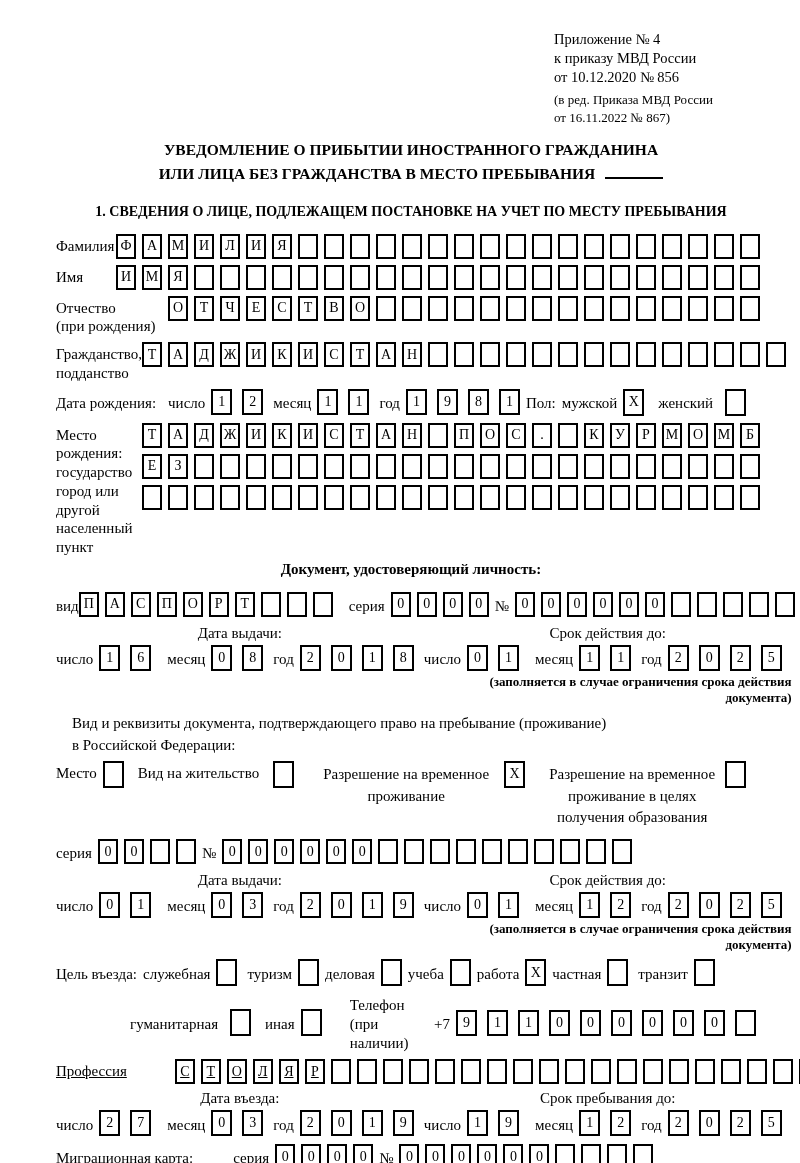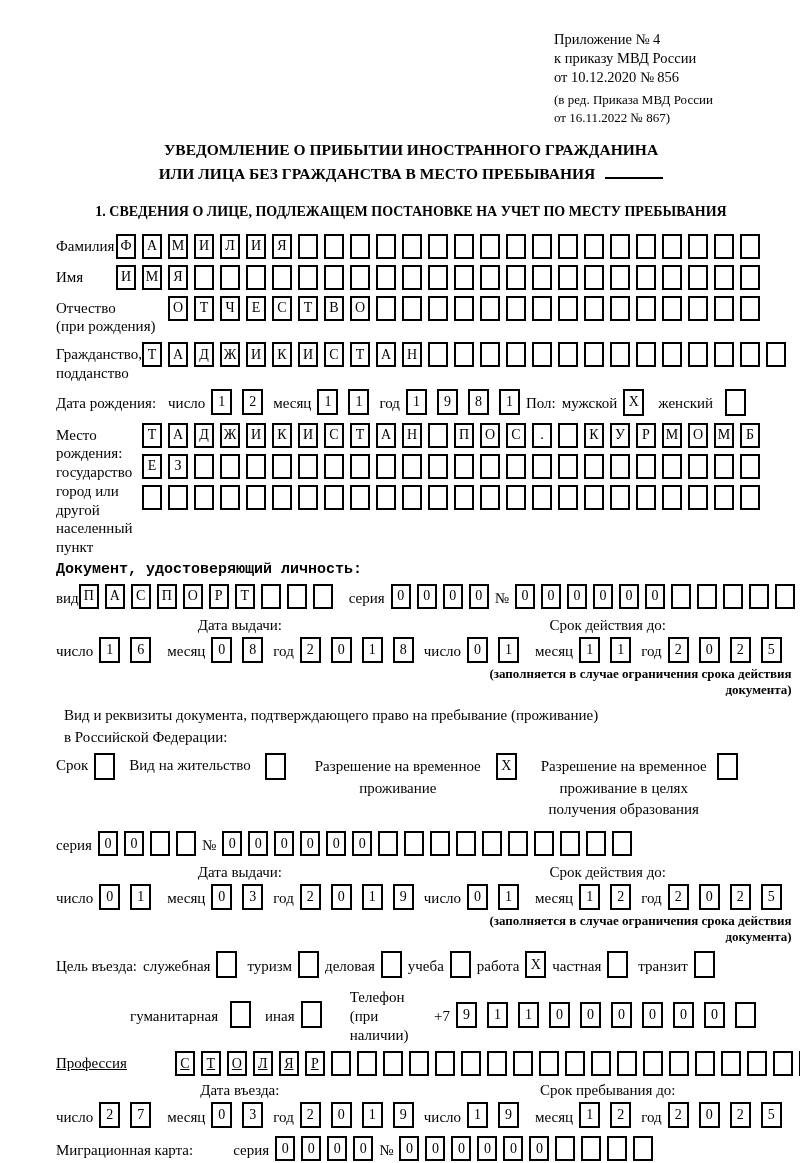--- a/index.html
+++ b/index.html
@@ -44,29 +44,29 @@
   .w-place { width: 106px; }
   .w-kind  { width: 56px; }
   .w-prof  { width: 72px; }
 
   .g6  { margin-left: 6px; }
   .g10 { margin-left: 10px; }
   .g14 { margin-left: 14px; }
   .g20 { margin-left: 20px; }
   .mr6 { margin-right: 6px; }
 
-  .doc-head { font-weight: bold; margin: 8px 0 6px 0; font-family: Liberation Mono, monospace; }
+  .doc-head { text-align: center; font-weight: bold; margin: 8px 0 14px 0; }
 
   .twocol { display: flex; margin-bottom: 4px; }
   .tc-left { width: 375px; }
   .tc-right { flex: 1; }
   .col-head { text-align: center; margin-bottom: 3px; }
   .note { font-size: 13px; text-align: right; margin-top: 3px; font-weight: bold; }
 
-  .intro { margin: 6px 0 4px 8px; line-height: 1.5; }
+  .intro { margin: 6px 0 4px 16px; line-height: 1.5; }
   .opts { align-items: flex-start; margin-bottom: 10px; }
   .opt-center { text-align: center; line-height: 1.45; }
   .w-rvp  { width: 196px; }
   .w-rvpe { width: 186px; }
 
   .purpose { align-items: center; margin-bottom: 7px; }
 </style>
 </head>
 <body>
 
@@ -423,21 +423,21 @@
       <div class="note">(заполняется в случае ограничения срока действия документа)</div>
     </div>
   </div>
 
   <div class="intro">
     <div>Вид и реквизиты документа, подтверждающего право на пребывание (проживание)</div>
     <div>в Российской Федерации:</div>
   </div>
 
   <div class="row opts">
-    <span class="lbl mr6">Срок</span>
+    <span class="lbl mr6">Место</span>
     <span class="cells box">
         <span class="cell"></span>
       </span>
     <span class="lbl g14" style="margin-right:14px;">Вид на жительство</span>
     <span class="cells box">
         <span class="cell"></span>
       </span>
     <span class="lbl g14 opt-center w-rvp">Разрешение на временное проживание</span>
     <span class="cells box">
         <span class="cell">X</span>

